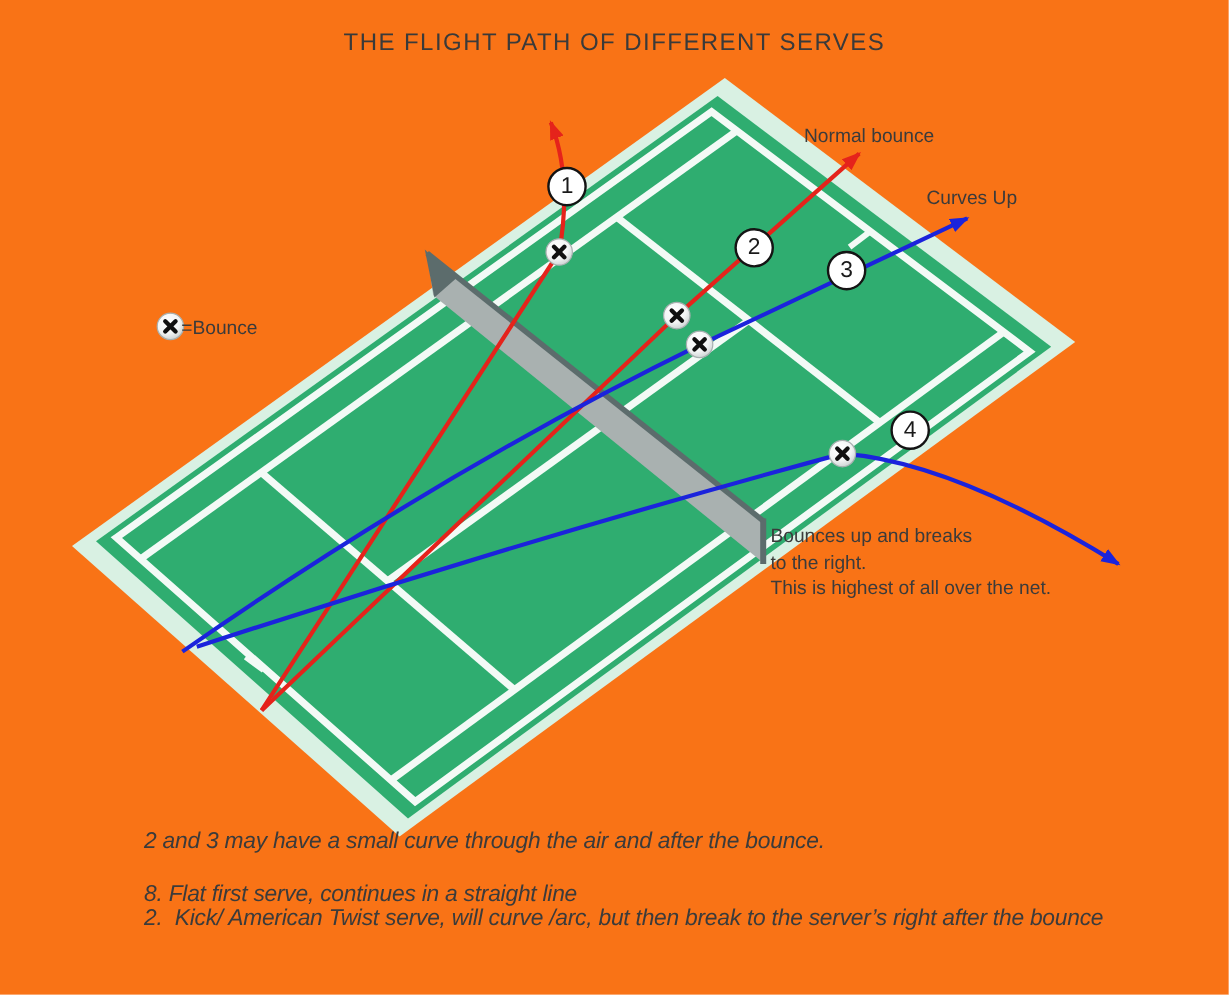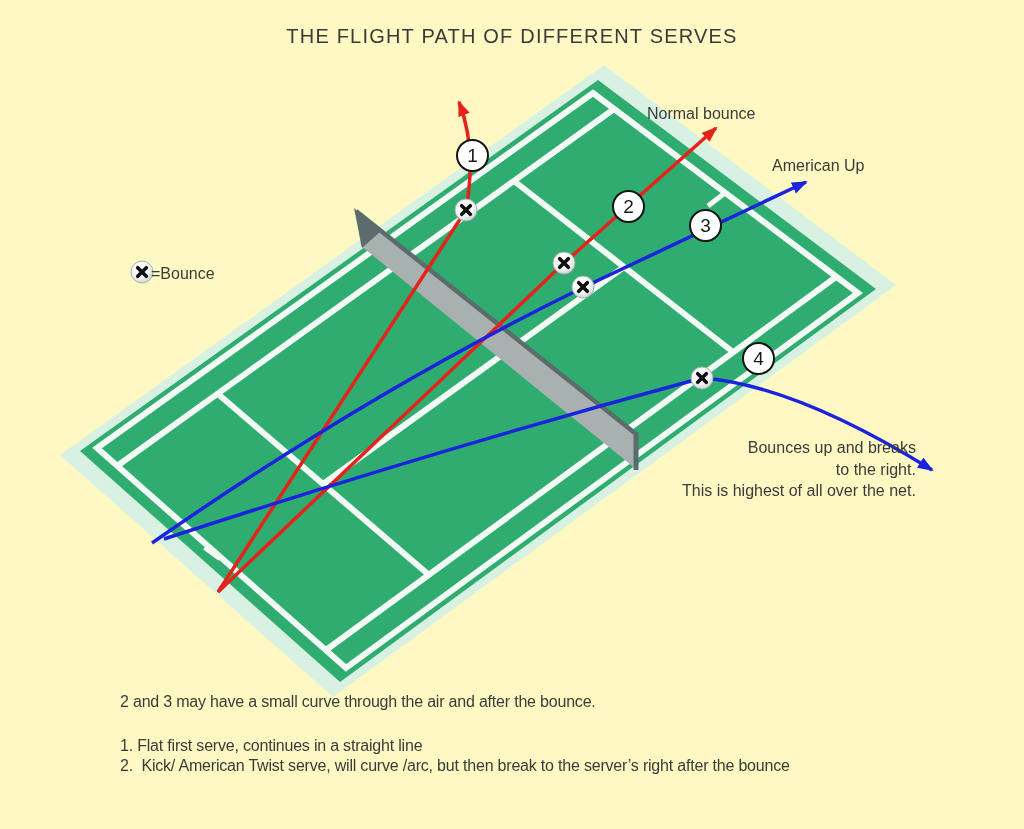--- a/index.html
+++ b/index.html
@@ -1,43 +1,43 @@
 <!DOCTYPE html>
 <html><head>
 <meta charset="utf-8">
 <style>
   html,body{margin:0;padding:0;background:#fff;}
   .canvas{
-    position:relative;width:1024px;height:829px;background:#fef9c3;overflow:hidden;
+    position:relative;width:1024px;height:829px;background:#f97316;overflow:hidden;
     font-family:"Liberation Sans",sans-serif;color:#3B3B3B;
   }
   .layer{position:absolute;left:0;top:0;}
   .page-title{
     position:absolute;left:0;right:0;top:25px;text-align:center;
     font-size:20px;letter-spacing:1.2px;color:#3A3A3A;
   }
   .note{
     position:absolute;font-size:16px;line-height:21.5px;white-space:pre-line;color:#3B3B3B;
   }
   .ann-serve1{left:255px;top:122px;}
-  .ann-normal{left:647px;top:103px;}
+  .ann-normal{left:670px;top:103px;}
   .ann-bounces-up{left:772px;top:155px;}
-  .ann-serve4{left:682px;top:437px;text-align:right;}
+  .ann-serve4{left:642px;top:437px;}
   .legend-label{left:151px;top:263px;}
   .num-circle{
     position:absolute;width:33px;height:33px;box-sizing:border-box;
     border:2.5px solid #141414;border-radius:50%;background:#fff;
     display:flex;align-items:center;justify-content:center;
     font-size:19px;color:#1a1a1a;
   }
   .nc1{left:456px;top:139px;}
   .nc2{left:612px;top:190px;}
   .nc3{left:689px;top:209px;}
   .nc4{left:742px;top:342px;}
-  .footer{position:absolute;left:120px;top:692px;font-size:16px;line-height:20px;letter-spacing:-0.2px;color:#3B3B3B;}
+  .footer{position:absolute;left:120px;top:692px;font-size:19px;line-height:20px;letter-spacing:-0.2px;color:#3B3B3B;font-style:italic;}
   .footer .gap{height:24px;}
   .footer div{white-space:pre;}
 </style>
 </head>
 <body>
 
 <div class="canvas">
 
   <svg class="layer" width="1024" height="829" viewBox="0 0 1024 829">
     <defs>
@@ -87,31 +87,31 @@
     <use href="#bounce-sym" x="466" y="210"></use>
     <use href="#bounce-sym" x="564" y="263"></use>
     <use href="#bounce-sym" x="583" y="287"></use>
     <use href="#bounce-sym" x="702" y="378"></use>
     <use href="#bounce-sym" x="142" y="272"></use>
   </svg>
 
   <div class="page-title">THE FLIGHT PATH OF DIFFERENT SERVES</div>
 
   <div class="note ann-normal">Normal bounce</div>
-  <div class="note ann-bounces-up">American Up</div>
+  <div class="note ann-bounces-up">Curves Up</div>
   <div class="note ann-serve4">Bounces up and breaks
 to the right.
 This is highest of all over the net.</div>
   <div class="note legend-label">=Bounce</div>
 
   <div class="num-circle nc1">1</div>
   <div class="num-circle nc2">2</div>
   <div class="num-circle nc3">3</div>
   <div class="num-circle nc4">4</div>
 
   <div class="footer">
     <div>2 and 3 may have a small curve through the air and after the bounce.</div>
     <div class="gap"></div>
-    <div>1. Flat first serve, continues in a straight line</div>
+    <div>8. Flat first serve, continues in a straight line</div>
     <div>2.  Kick/ American Twist serve, will curve /arc, but then break to the server’s right after the bounce</div>
   </div>
 
 </div>
 
 </body></html>

